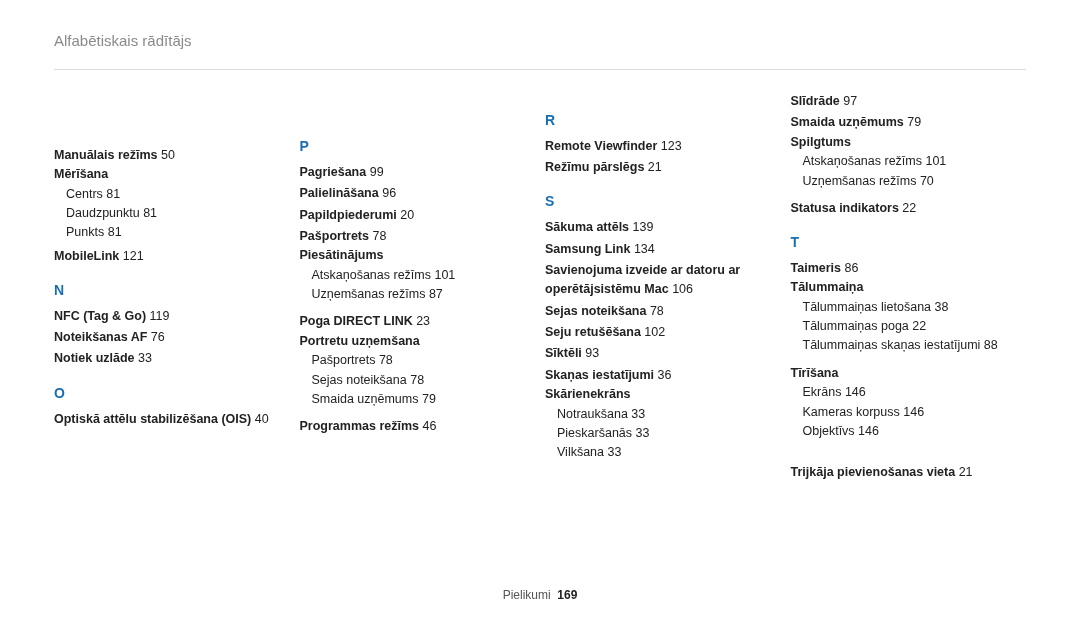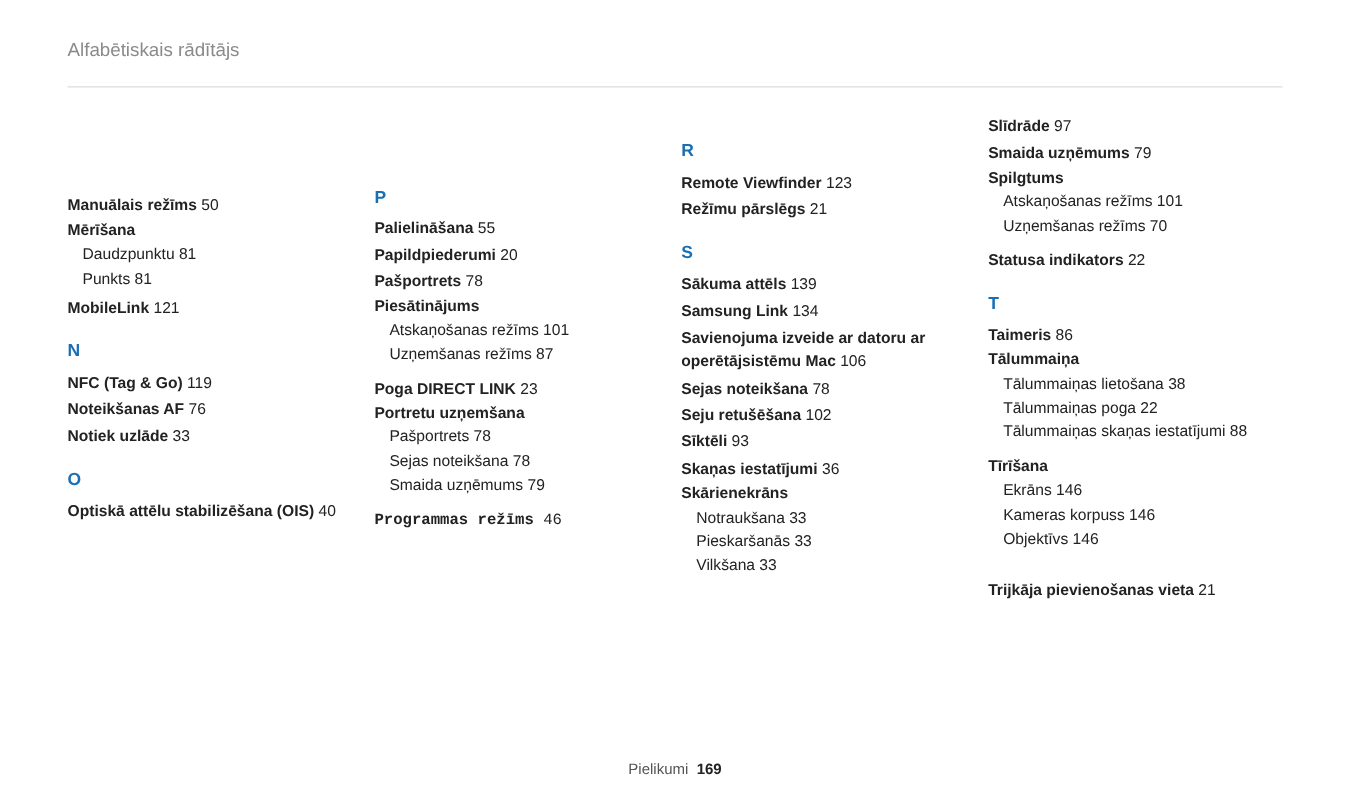--- a/index.html
+++ b/index.html
@@ -46,62 +46,64 @@
   .sub {
     font-weight: 400;
     padding-left: 12px;
   }
   .group-head {
     font-weight: 700;
     margin-top: 0;
   }
   .footer {
     position: absolute;
-    bottom: 8px;
+    bottom: 28px;
     left: 0;
     width: 1080px;
     text-align: center;
     font-size: 12px;
     color: #555;
   }
   .footer .pno { font-weight: 700; color: #222; }
 </style>
 </head>
 <body>
 
 <div class="header">Alfabētiskais rādītājs</div>
 
 <div class="columns">
   <div class="col">
       <div class="entry">Manuālais režīms  <span class="pg">50</span></div>
       <div class="group-head">Mērīšana</div>
+      <div class="sub">Centrs  81</div>
       <div class="sub">Daudzpunktu  81</div>
       <div class="sub">Punkts  81</div>
       <div class="entry" style="margin-top: 4px;">MobileLink  <span class="pg">121</span></div>
       <div class="section-letter">N</div>
       <div class="entry">NFC (Tag &amp; Go)  <span class="pg">119</span></div>
       <div class="entry">Noteikšanas AF  <span class="pg">76</span></div>
       <div class="entry">Notiek uzlāde  <span class="pg">33</span></div>
       <div class="section-letter">O</div>
       <div class="entry">Optiskā attēlu stabilizēšana (OIS)  <span class="pg">40</span></div>
     </div>
   <div class="col">
       <div class="section-letter">P</div>
-      <div class="entry">Palielināšana  <span class="pg">55</span></div>
+      <div class="entry">Pagriešana  <span class="pg">99</span></div>
+      <div class="entry">Palielināšana  <span class="pg">96</span></div>
       <div class="entry">Papildpiederumi  <span class="pg">20</span></div>
       <div class="entry">Pašportrets  <span class="pg">78</span></div>
       <div class="group-head">Piesātinājums</div>
       <div class="sub">Atskaņošanas režīms  101</div>
       <div class="sub">Uzņemšanas režīms  87</div>
       <div class="entry" style="margin-top: 8px;">Poga DIRECT LINK  <span class="pg">23</span></div>
       <div class="group-head">Portretu uzņemšana</div>
       <div class="sub">Pašportrets  78</div>
       <div class="sub">Sejas noteikšana  78</div>
       <div class="sub">Smaida uzņēmums  79</div>
-      <div class="entry" style="margin-top: 8px; font-family: Liberation Mono, monospace;">Programmas režīms  <span class="pg">46</span></div>
+      <div class="entry" style="margin-top: 8px;">Programmas režīms  <span class="pg">46</span></div>
     </div>
   <div class="col">
       <div class="section-letter">R</div>
       <div class="entry">Remote Viewfinder  <span class="pg">123</span></div>
       <div class="entry">Režīmu pārslēgs  <span class="pg">21</span></div>
       <div class="section-letter">S</div>
       <div class="entry">Sākuma attēls  <span class="pg">139</span></div>
       <div class="entry">Samsung Link  <span class="pg">134</span></div>
       <div class="entry">Savienojuma izveide ar datoru ar operētājsistēmu Mac  <span class="pg">106</span></div>
       <div class="entry">Sejas noteikšana  <span class="pg">78</span></div>

